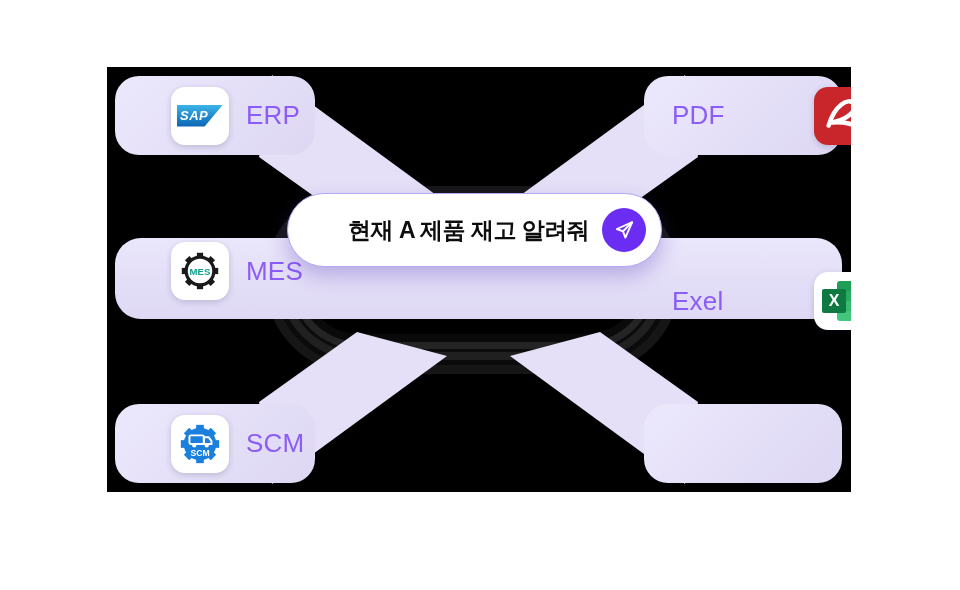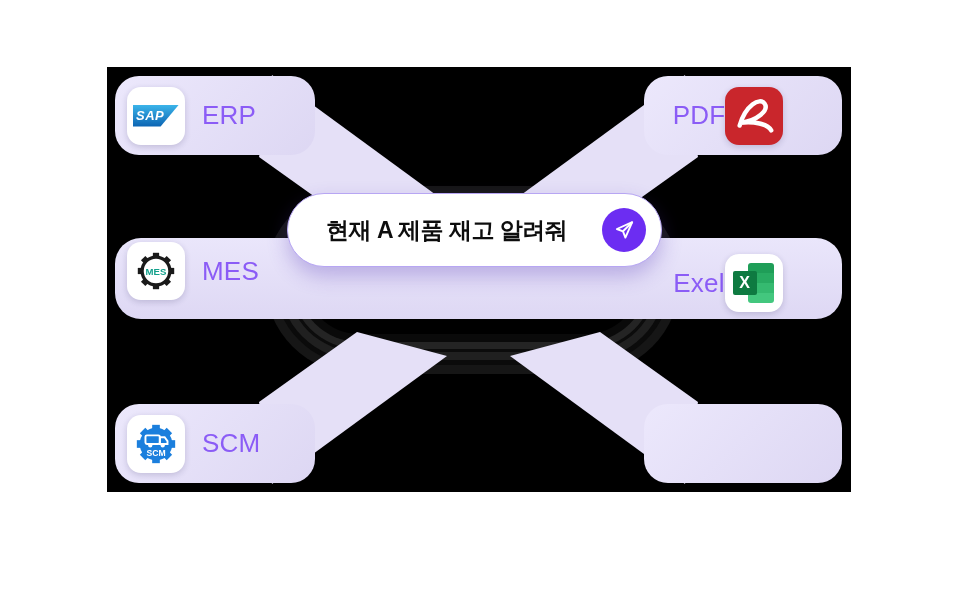--- a/index.html
+++ b/index.html
@@ -30,26 +30,27 @@
     position:absolute;width:200px;height:79px;border-radius:24px;
     background:linear-gradient(135deg,#ece8fc,#ddd7f3);z-index:3;
   }
   .pill.r1l{left:8px;top:9px;}
   .pill.r3l{left:8px;top:337px;}
   .pill.r1r{left:537px;top:9px;width:198px;}
   .pill.r3r{left:537px;top:337px;width:198px;}
   .station{
     position:absolute;width:200px;height:79px;display:flex;align-items:center;
     z-index:4;
+    margin-left:44px;
   }
   .station.left{padding-left:12px;gap:17px;}
-  .station.right{justify-content:center;padding-right:16px;}
+  .station.right{justify-content:space-between;padding-right:16px;}
   .st-erp{left:8px;top:9px;}  .st-mes{left:8px;top:172px;height:64px;}
   .st-scm{left:8px;top:337px;text-align:center;}
-  .st-pdf{left:521px;top:9px;} .st-exel{left:521px;top:166px;height:100px;}
+  .st-pdf{left:521px;top:9px;} .st-exel{left:521px;top:184px;height:100px;}
   .st-hwp{left:521px;top:337px;}
   .label{font-size:26px;font-weight:400;color:#8b5cf6;letter-spacing:.2px;}
   .iconbox{
     width:58px;height:58px;border-radius:14px;background:#fff;flex:0 0 auto;
     display:flex;align-items:center;justify-content:center;
     box-shadow:0 2px 6px rgba(30,20,80,.18);
   }
   .iconbox.red{background:#c9262c;}
   
   .saplogo{
@@ -77,21 +78,21 @@
   .bubble{
     position:absolute;left:180px;width:375px;background:#fff;
     border:1.5px solid #b7a6f3;box-sizing:border-box;
     display:flex;align-items:center;z-index:6;
     box-shadow:0 9px 20px rgba(80,50,180,.30);
   }
   .bubble.b1{top:126px;height:74px;border-radius:37px;}
   .bubble.b2{top:218px;height:72px;border-radius:36px;}
   .bubble .msg{
     font-size:23px;font-weight:700;color:#0d0d0d;letter-spacing:-.5px;
-    padding-left:38px;flex:1;
+    padding-left:60px;flex:1;
   }
   .sendbtn{
     width:44px;height:44px;border-radius:50%;background:#6c2df2;flex:0 0 auto;
     margin-right:15px;display:flex;align-items:center;justify-content:center;
     border:none;cursor:pointer;
   }
 </style>
 </head>
 <body>
 

